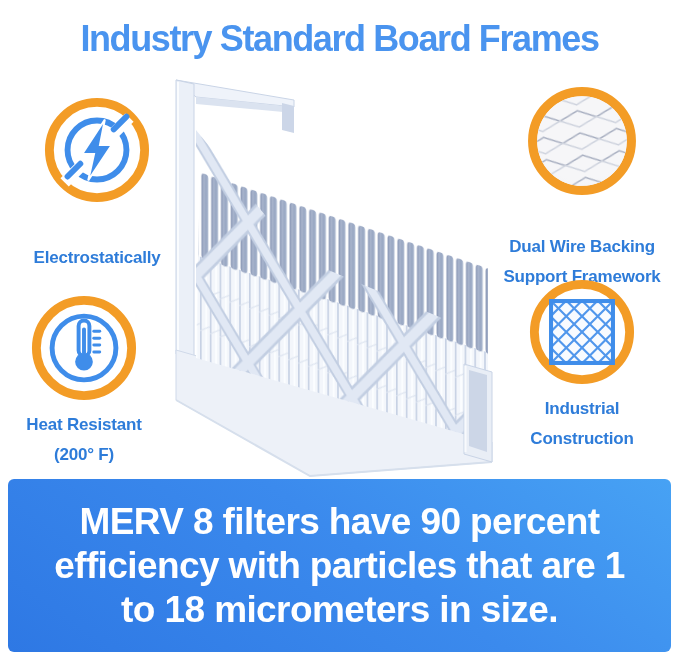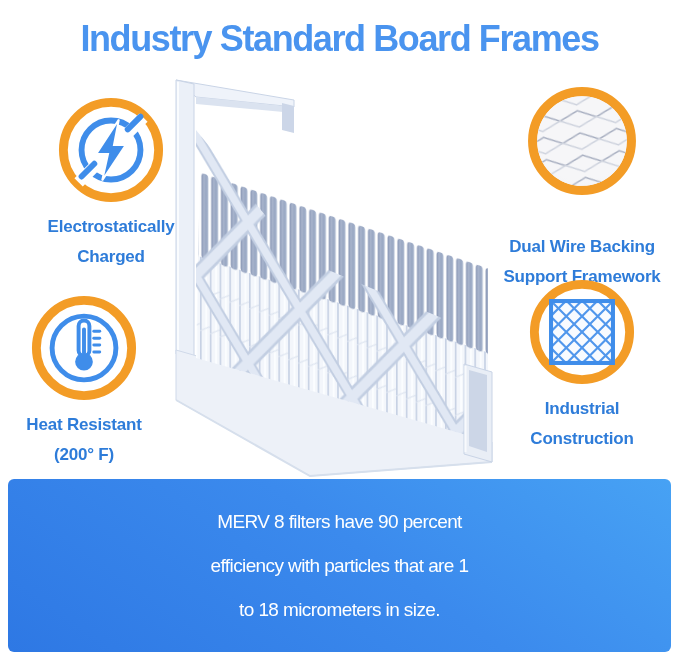--- a/index.html
+++ b/index.html
@@ -9,30 +9,30 @@
   .title{position:absolute;top:0;left:0;right:0;margin:0;padding-top:18px;
          text-align:center;font-size:36px;font-weight:700;letter-spacing:-1.4px;
          color:#4a94ef;}
 
   .product{position:absolute;left:160px;top:66px;width:345px;height:414px;}
 
   .feature{position:absolute;display:flex;flex-direction:column;align-items:center;text-align:center;}
   .feature .icon-wrap{line-height:0;}
   .feature .label{margin-top:8px;font-size:17px;line-height:30px;font-weight:700;
                   color:#2e7cd9;letter-spacing:-0.2px;}
-  .f1{left:30px;top:96px;width:162px;}
+  .f1{left:16px;top:96px;width:162px;gap:31px;}
   .f2{left:497px;top:85px;width:170px;gap:27px;}
   .f3{left:3px;top:294px;width:162px;}
   .f4{left:499px;top:278px;width:166px;}
 
   .banner{position:absolute;left:8px;right:8px;top:479px;height:173px;border-radius:6px;
           background:linear-gradient(35deg,#2e78e4 0%,#3b8aed 55%,#47a2f4 100%);
           display:flex;flex-direction:column;justify-content:center;
           text-align:center;color:#ffffff;}
-  .banner .bline{font-size:19px;font-weight:400;line-height:44px;letter-spacing:-0.6px;}
+  .banner .bline{font-size:37px;font-weight:700;line-height:44px;letter-spacing:-0.6px;}
 </style>
 </head>
 <body>
 
 <div class="stage">
 
   <h1 class="title">Industry Standard Board Frames</h1>
 
   <div class="product" role="img" aria-label="Pleated air filter with industry standard board frame">
     <svg width="345" height="414" viewBox="160 66 345 414">
@@ -92,21 +92,20 @@
         <circle cx="55" cy="55" r="30" fill="none" stroke="#3f8dea" stroke-width="6"></circle>
         <line x1="22" y1="88" x2="44" y2="66" stroke="#ffffff" stroke-width="12"></line>
         <line x1="66" y1="44" x2="88" y2="22" stroke="#ffffff" stroke-width="12"></line>
         <line x1="25" y1="82" x2="38" y2="69" stroke="#3f8dea" stroke-width="6" stroke-linecap="round"></line>
         <line x1="72" y1="34" x2="85" y2="21" stroke="#3f8dea" stroke-width="6" stroke-linecap="round"></line>
         <polygon points="63,24 40,59 52,59 46,86 70,50 58,50" fill="#3f8dea" stroke="#ffffff" stroke-width="2"></polygon>
       </svg>
     </span>
     <div class="label">
       <div>Electrostatically</div>
-      <div>Charged</div>
     </div>
   </div>
 
   <div class="feature f2">
     <span class="icon-wrap">
       <svg width="112" height="112" viewBox="0 0 110 110">
         <defs>
           <clipPath id="meshClip">
               <circle cx="55" cy="55" r="44"></circle>
             </clipPath>

